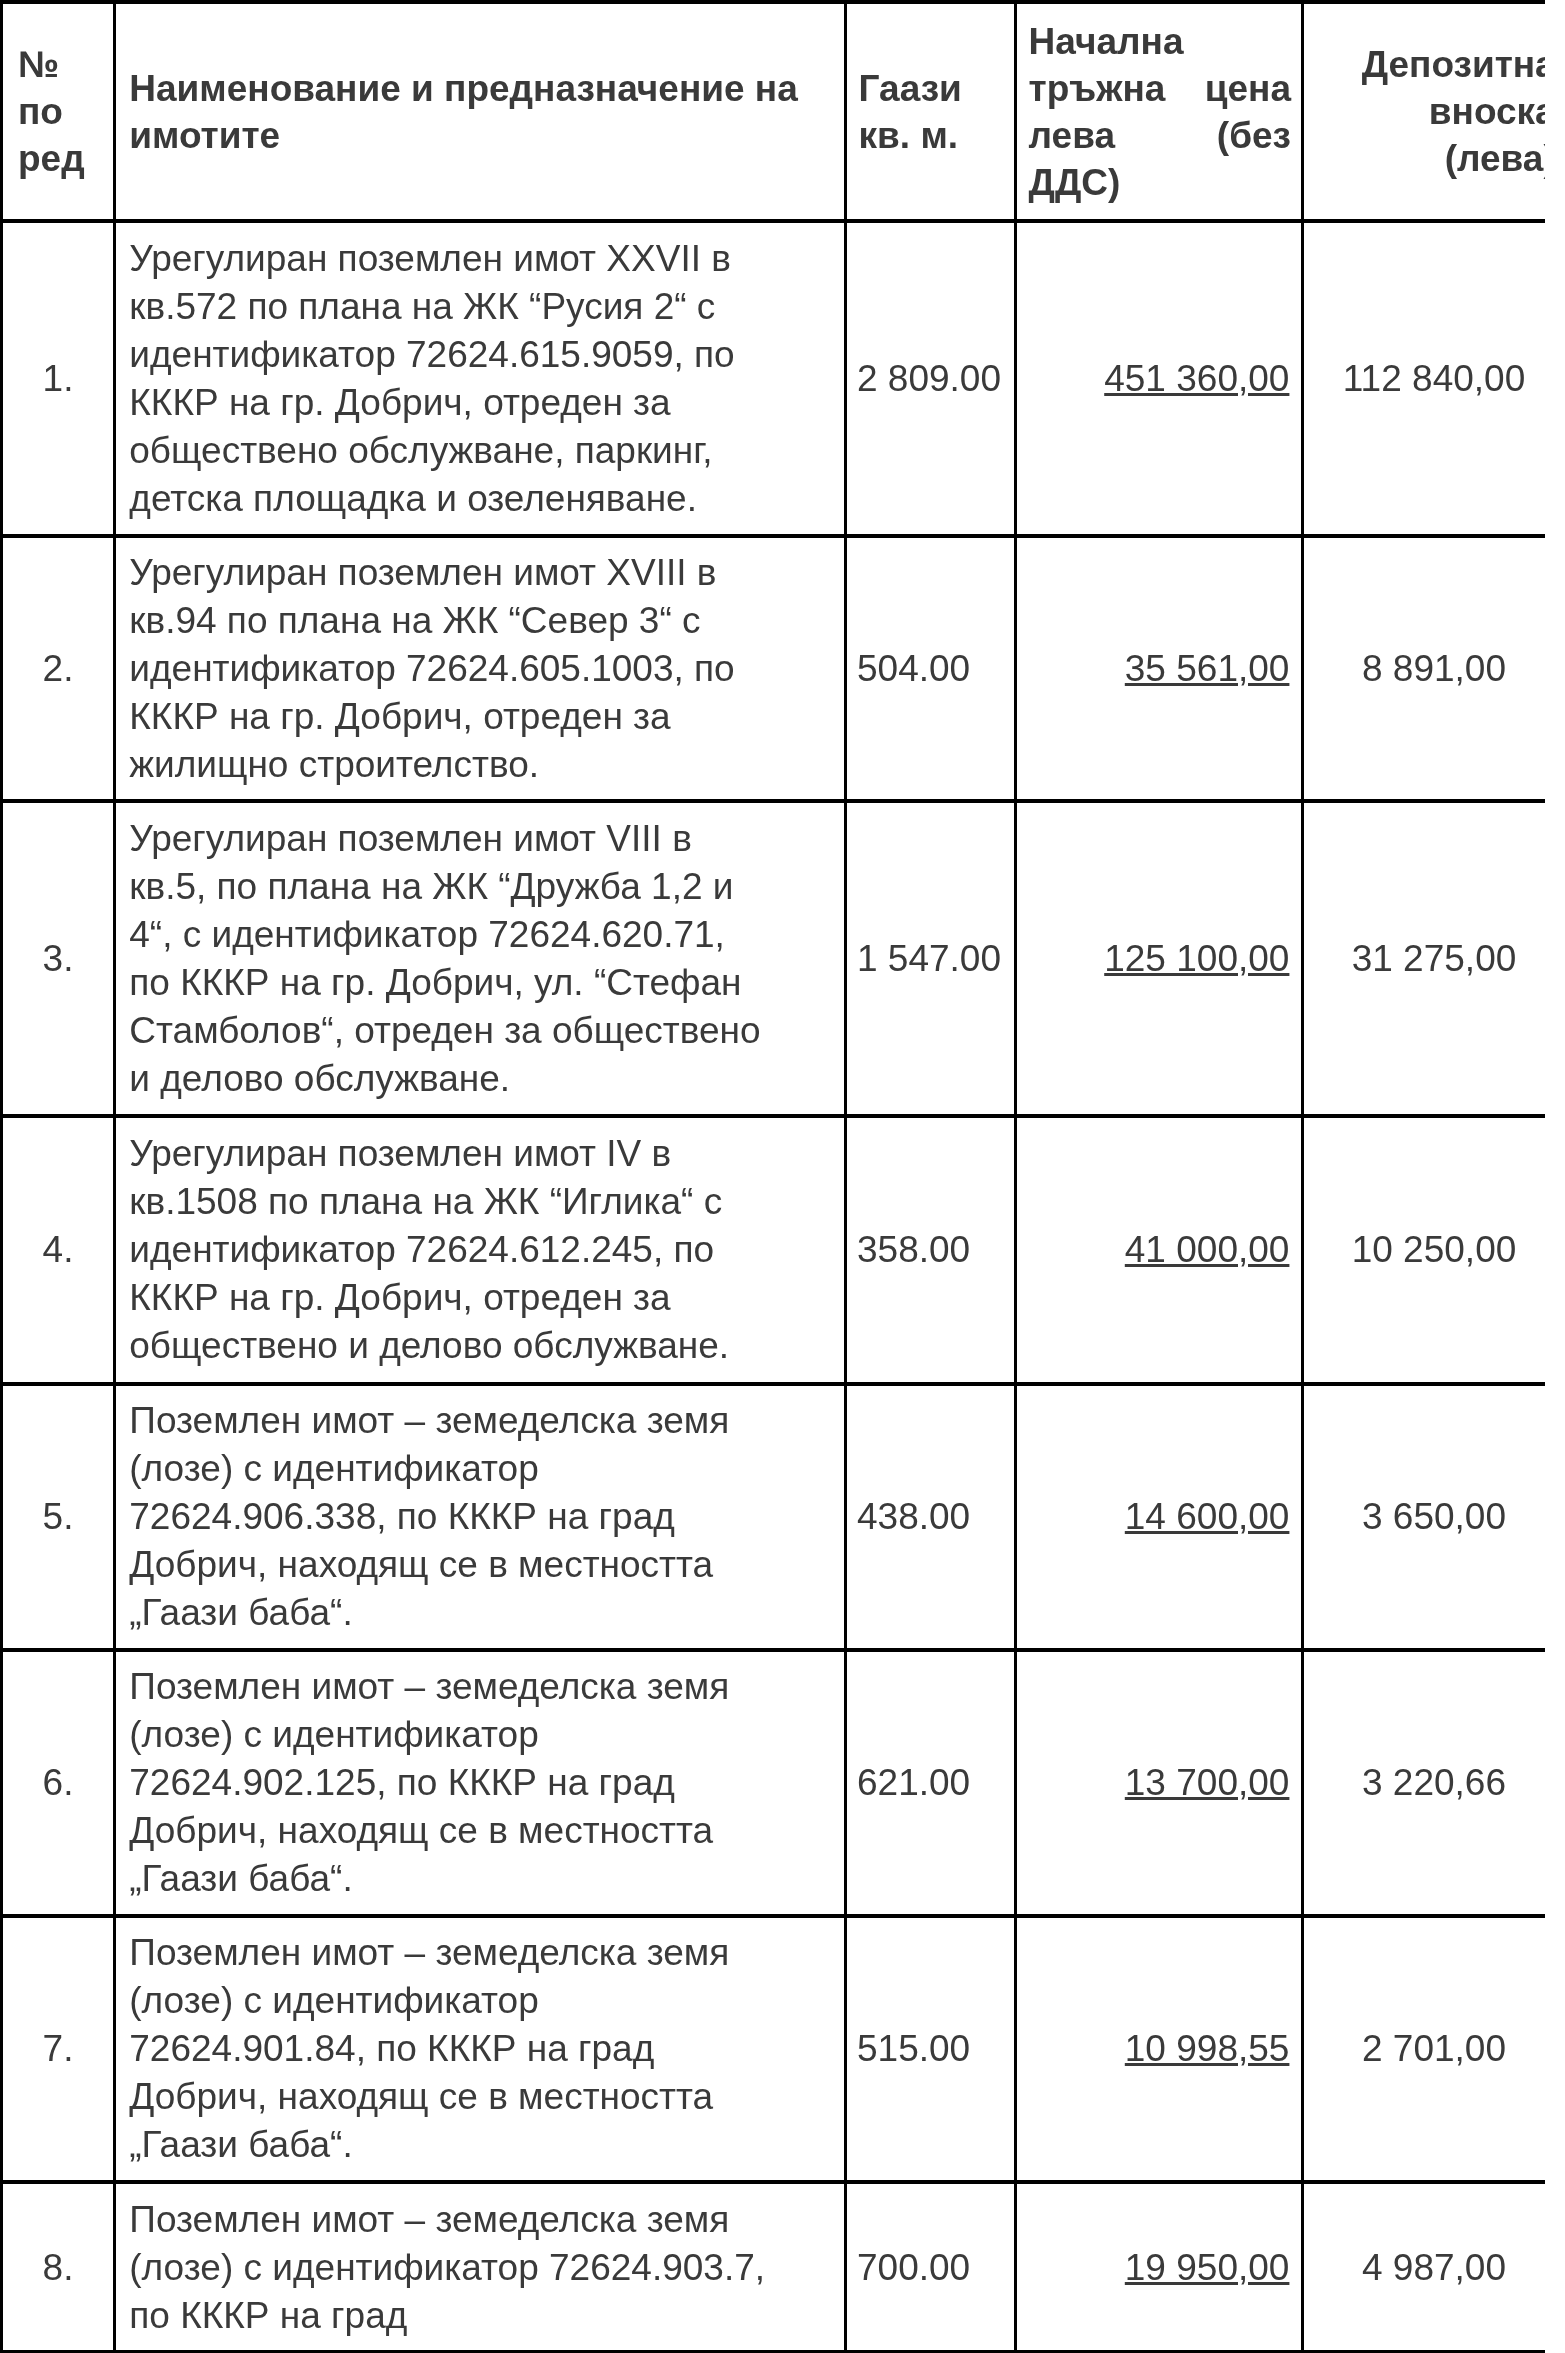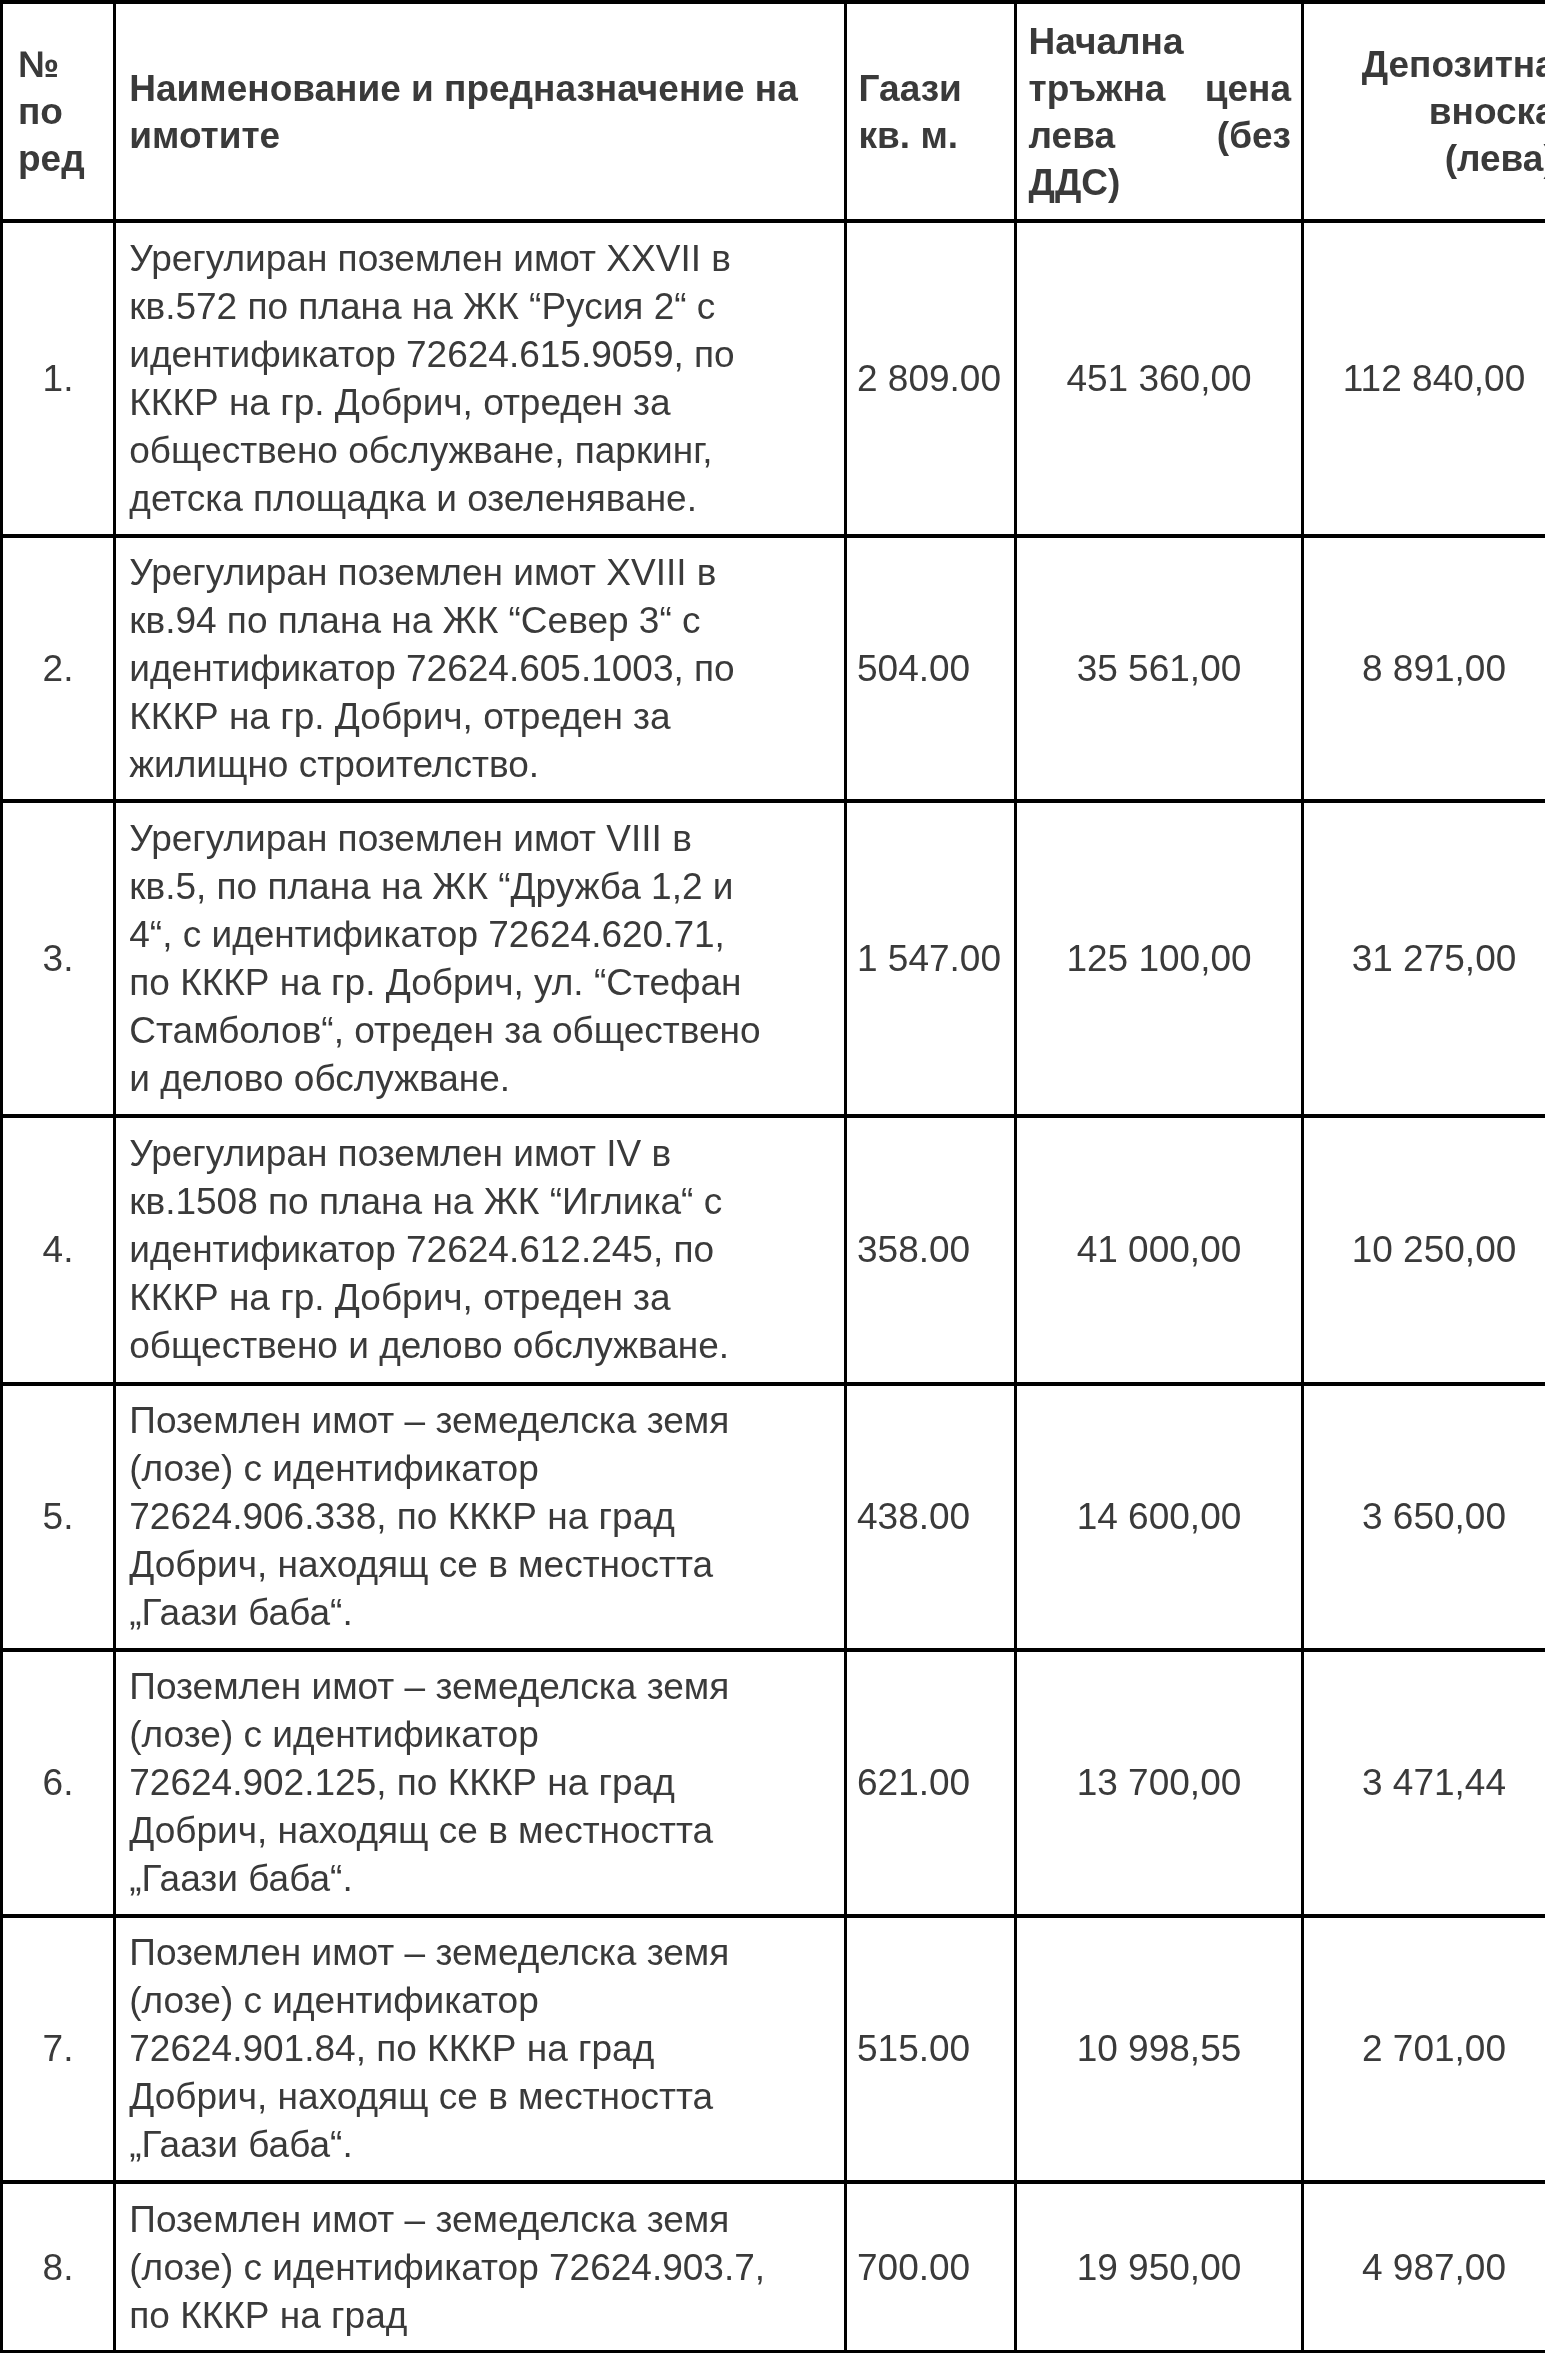--- a/index.html
+++ b/index.html
@@ -53,21 +53,21 @@
   tr.row-h-324    { height: 268px; }
   tr.row-h-321    { height: 266px; }
   tr.row-h-208    { height: 172px; }
 
   td.c-num     { text-align: center; padding: 0 6.6px; }
   th.c-num     { text-align: left;   padding: 0 16.6px 0 15px; }
   td.c-name    { text-align: left;   padding: 0 76px 0 13.3px; }
   th.c-name    { text-align: left;   padding: 0 33px 0 13.3px; }
   td.c-area    { text-align: left; padding: 0 10px; }
   th.c-area    { text-align: left;   padding: 0 8.3px 0 11.6px; }
-  td.c-price   { text-align: center; padding: 0 11.6px; }
+  td.c-price   { text-align: right; padding: 0 11.6px; text-decoration: underline; }
   th.c-price   { text-align: justify; padding: 0 10px 0 11.6px; }
   td.c-deposit { text-align: center; padding: 0 25px; }
   th.c-deposit { text-align: right;   padding: 0 8.3px 0 11.6px; }
 
   .bottom-edge {
     position: absolute;
     left: 0;
     bottom: 0;
     width: 1565px;
     height: 4.1px;
@@ -133,21 +133,21 @@
         <td class="c-area">438.00</td>
         <td class="c-price">14 600,00</td>
         <td class="c-deposit">3 650,00</td>
       </tr>
 
       <tr class="row-h-321">
         <td class="c-num">6.</td>
         <td class="c-name">Поземлен имот – земеделска земя (лозе) с идентификатор 72624.902.125, по КККР на град Добрич, находящ се в местността „Гаази баба“.</td>
         <td class="c-area">621.00</td>
         <td class="c-price">13 700,00</td>
-        <td class="c-deposit">3 471,44</td>
+        <td class="c-deposit">3 220,66</td>
       </tr>
 
       <tr class="row-h-321">
         <td class="c-num">7.</td>
         <td class="c-name">Поземлен имот – земеделска земя (лозе) с идентификатор 72624.901.84, по КККР на град Добрич, находящ се в местността „Гаази баба“.</td>
         <td class="c-area">515.00</td>
         <td class="c-price">10 998,55</td>
         <td class="c-deposit">2 701,00</td>
       </tr>
 

